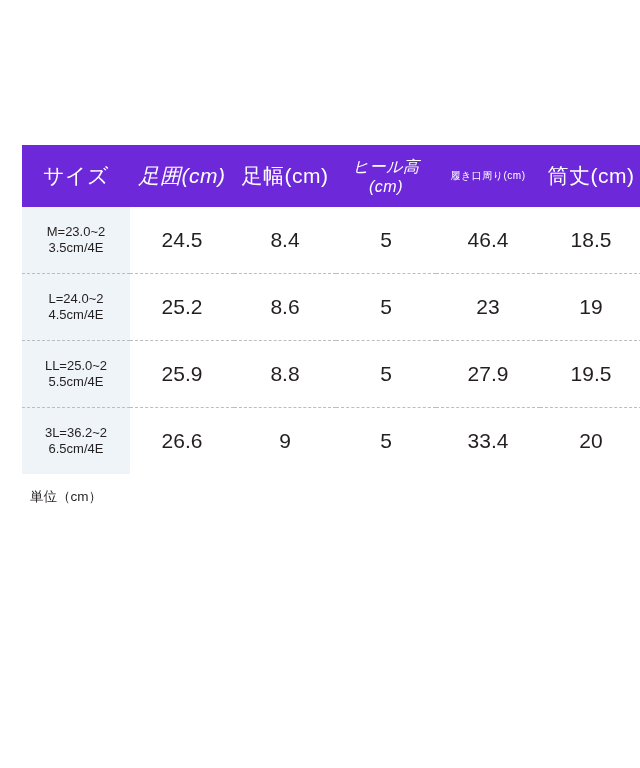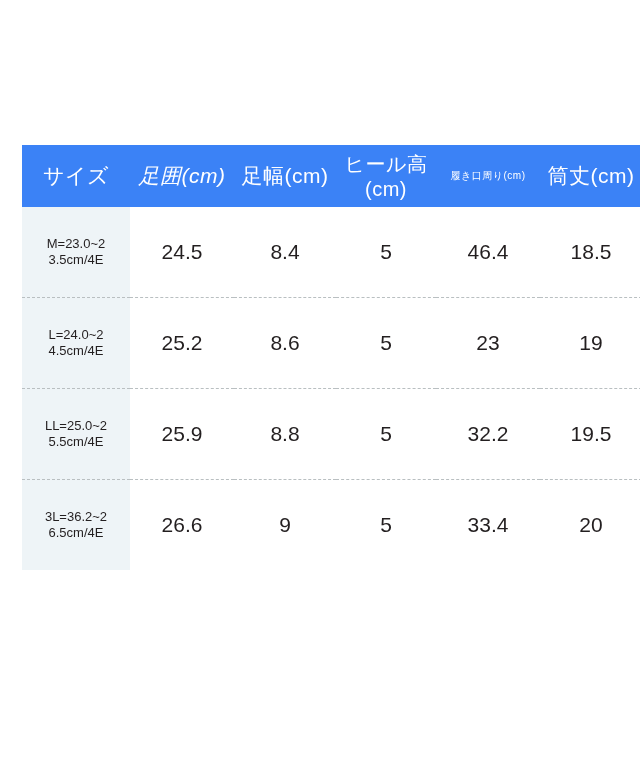--- a/index.html
+++ b/index.html
@@ -24,44 +24,44 @@
     left: 22px;
     top: 145px;
     width: 596px;
   }
   table.size-table {
     border-collapse: collapse;
     width: 100%;
     table-layout: fixed;
   }
   table.size-table thead th {
-    background: #3b82f6;
+    background: #6d28d9;
     color: #ffffff;
     font-weight: normal;
     height: 62px;
     vertical-align: middle;
     text-align: center;
     padding: 0 2px;
     letter-spacing: 0.5px;
   }
   thead th.col-size { font-size: 21px; width: 104px; }
   thead th.col-ashi { font-size: 21px; width: 100px; font-style: italic; }
   thead th.col-haba { font-size: 21px; width: 98px; }
-  thead th.col-heel { font-size: 20px; width: 96px; }
+  thead th.col-heel { font-size: 16px; width: 96px; font-style: italic; }
   thead th.col-kuchi { font-size: 10px; width: 100px; }
   thead th.col-tutsu { font-size: 21px; width: 98px; }
 
   table.size-table tbody td {
     height: 58px;
     vertical-align: middle;
     text-align: center;
     font-size: 21px;
     border-bottom: 1px dashed #b9bfc1;
     background: #ffffff;
-    padding: 16px 2px;
+    padding: 4px 2px;
   }
   table.size-table tbody tr:last-child td {
     border-bottom: none;
   }
   table.size-table tbody td.size-cell {
     background: #eef4f7;
     font-size: 13px;
     line-height: 1.25;
     color: #231f20;
   }
@@ -118,34 +118,35 @@
           <td>19</td>
         </tr>
         <tr>
           <td class="size-cell">
             <span>LL=25.0~2</span><br>
             <span>5.5cm/4E</span>
           </td>
           <td>25.9</td>
           <td>8.8</td>
           <td>5</td>
-          <td>32.2</td>
+          <td>27.9</td>
           <td>19.5</td>
         </tr>
         <tr>
           <td class="size-cell">
             <span>3L=36.2~2</span><br>
             <span>6.5cm/4E</span>
           </td>
           <td>26.6</td>
           <td>9</td>
           <td>5</td>
           <td>33.4</td>
           <td>20</td>
         </tr>
       </tbody>
     </table>
   </div>
 
   <div class="notes">
+    <div>単位（cm）</div>
   </div>
 
 </div>
 
 </body></html>

